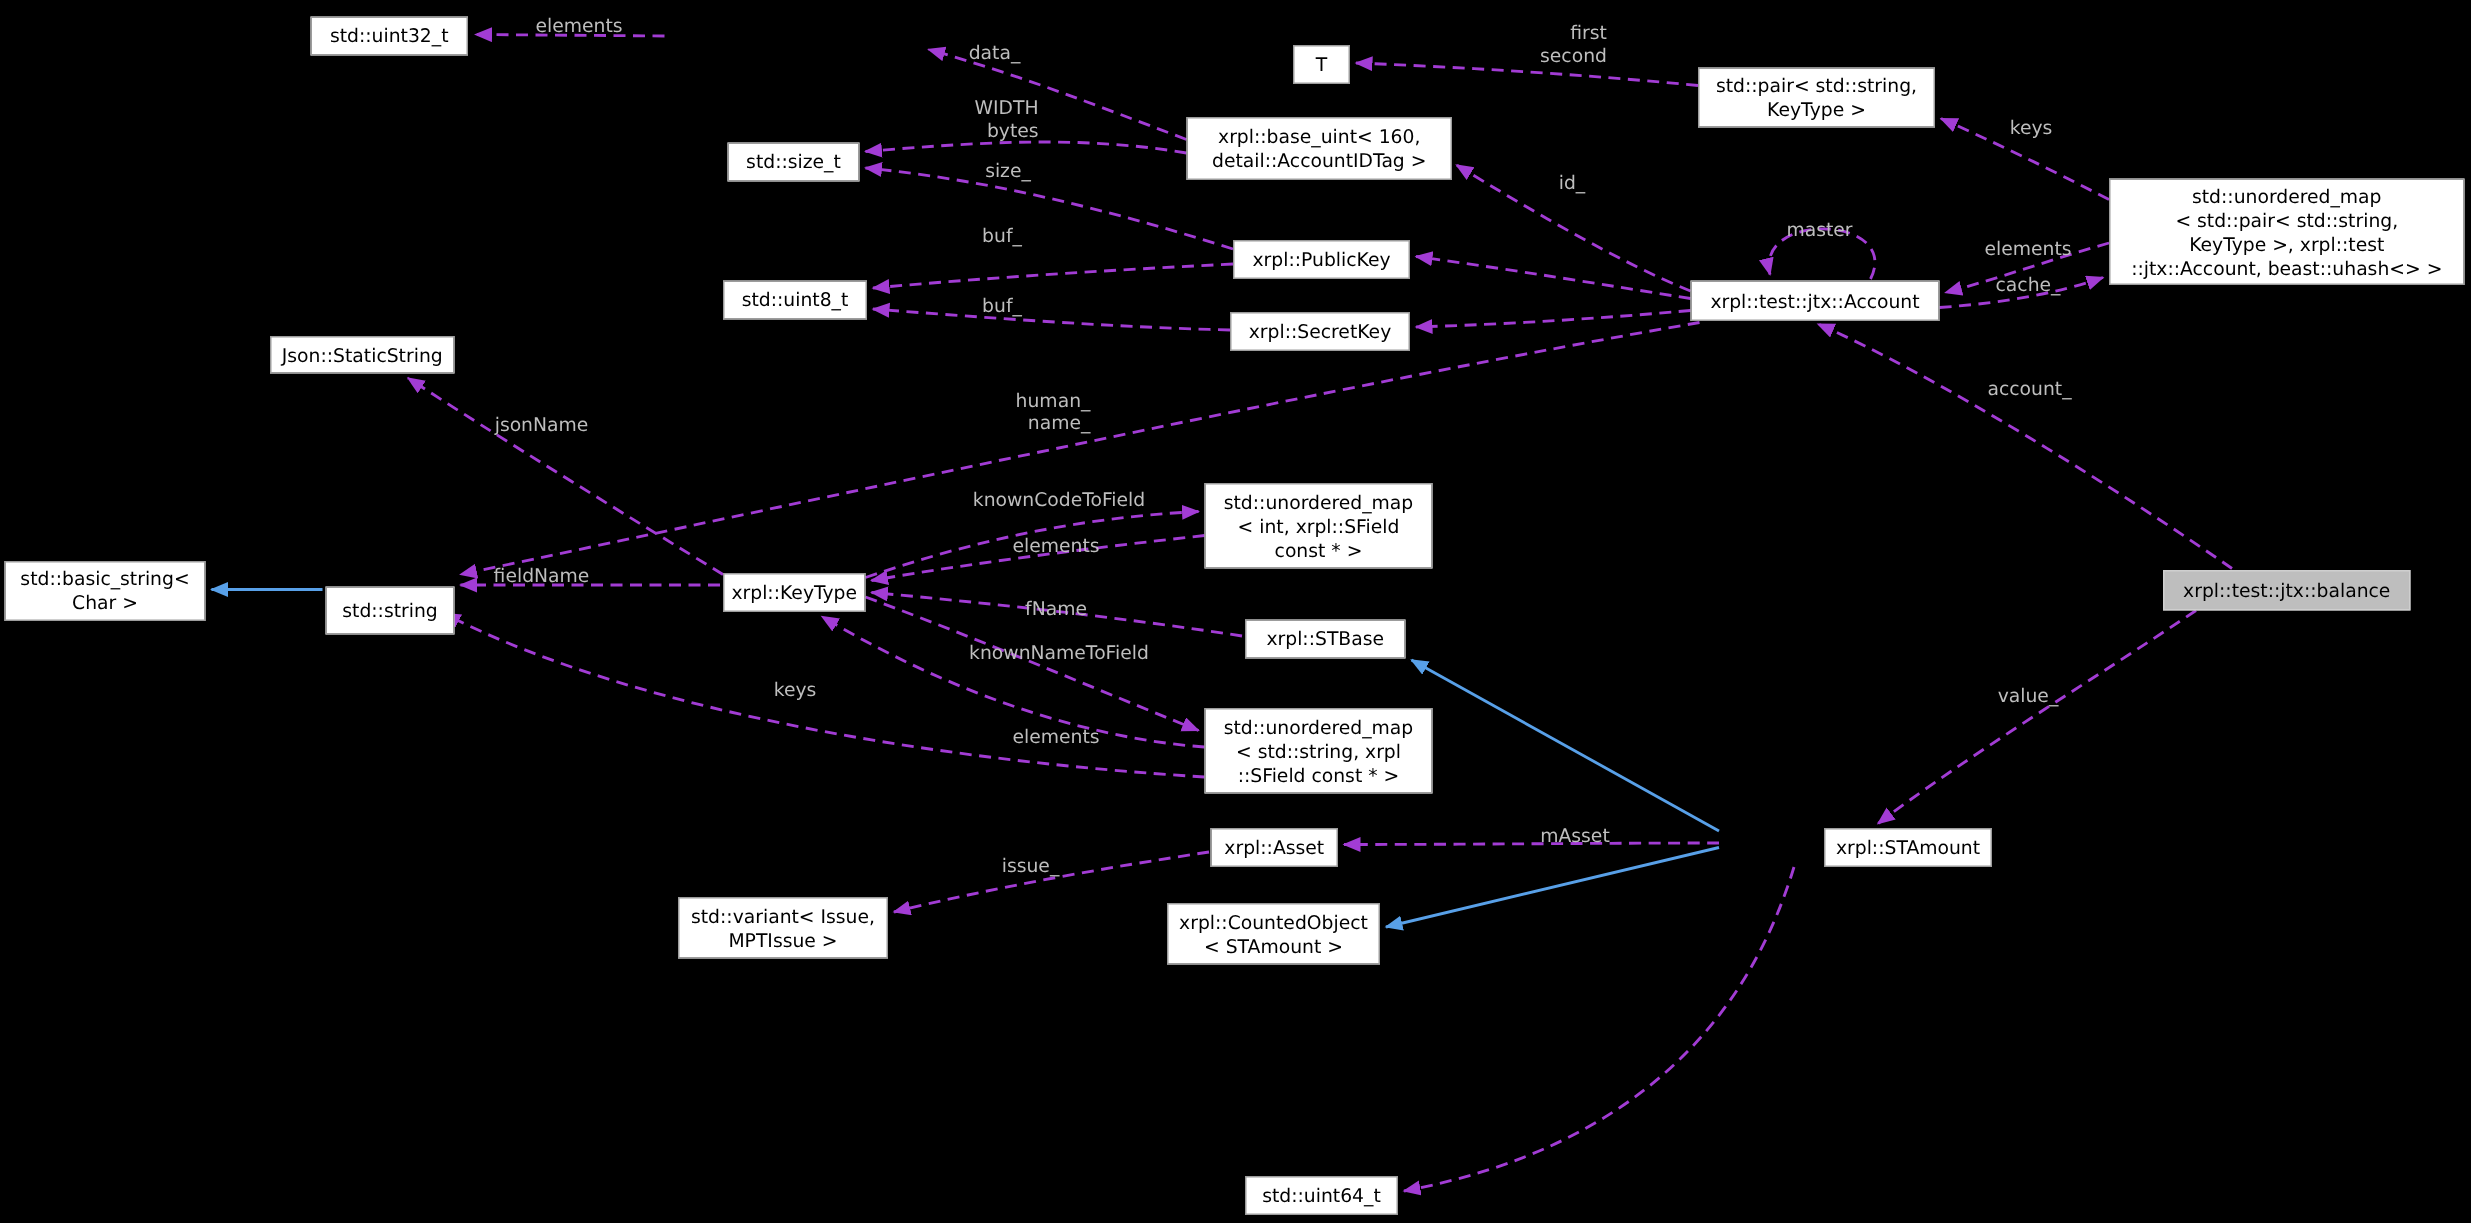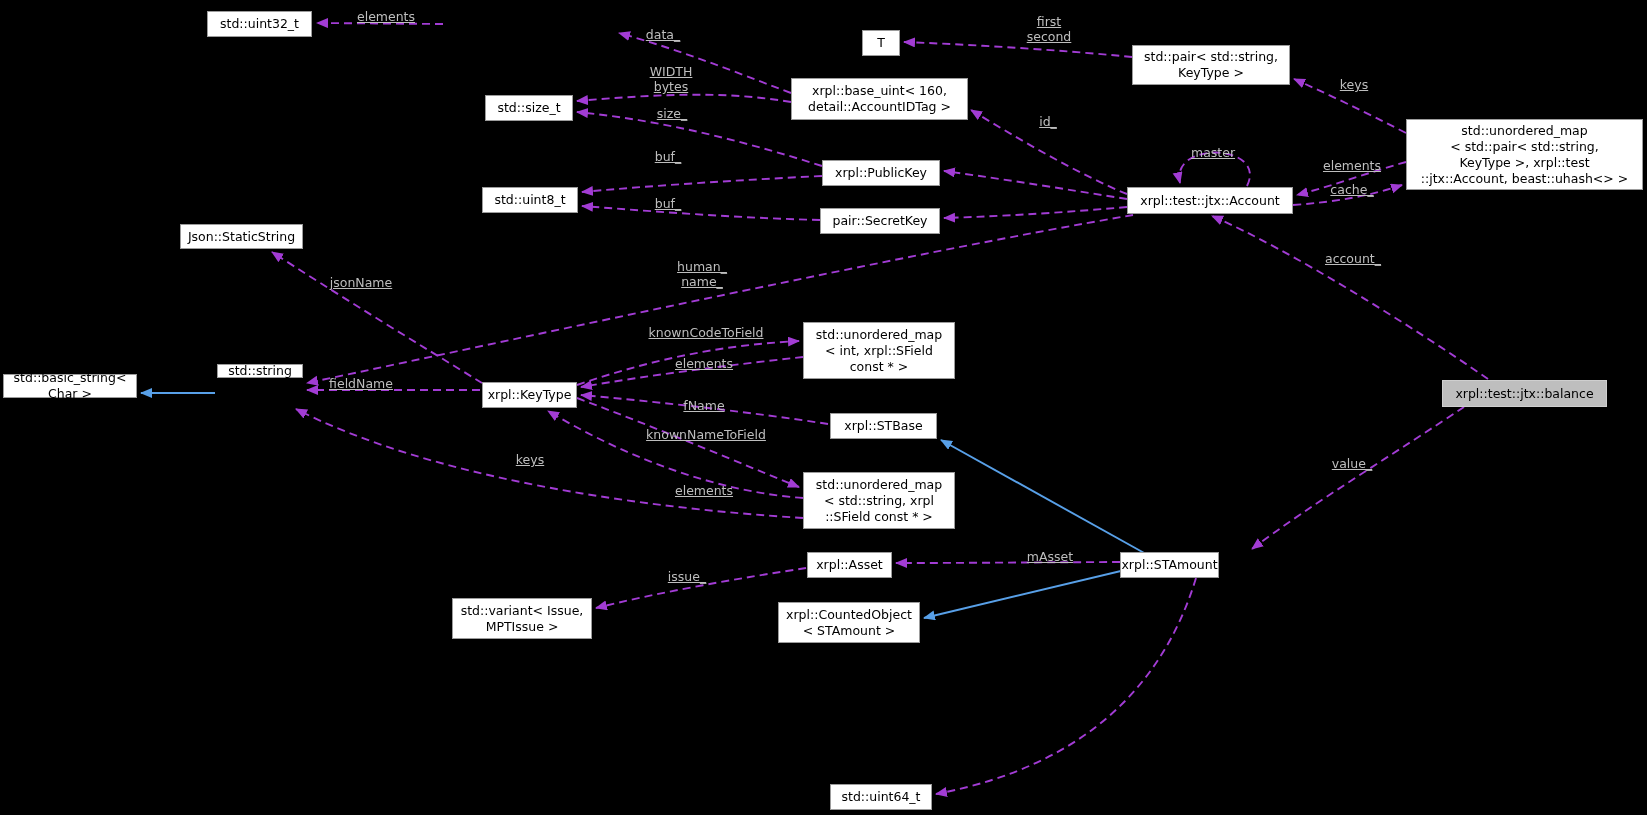--- a/index.html
+++ b/index.html
@@ -8,21 +8,21 @@
   #edges{position:absolute;left:0;top:0;width:1647px;height:815px;}
   path.e{stroke:var(--edge_color,#a23cd4);stroke-width:1.9;fill:none;stroke-dasharray:8 5;}
   path.b{stroke:var(--inheritance_color,#58a0e8);stroke-width:1.9;fill:none;}
   .node{position:absolute;display:flex;align-items:center;justify-content:center;
         background:var(--node_fill,#fff);border:1px solid var(--node_border,#9c9c9c);
         color:var(--node_text,#000);font-size:12.5px;line-height:16px;box-sizing:border-box;z-index:2;}
   .node span{display:block;white-space:pre;text-align:center;}
   .node.hl{background:var(--highlight_fill,#bebebe);border-color:#cfcfcf;}
   .elabel{position:absolute;transform:translateX(-50%);color:var(--label_color,#bebebe);
           font-size:12.5px;line-height:15px;z-index:3;}
-  .elabel span{display:block;white-space:pre;text-align:center;text-decoration:underline;}
+  .elabel span{display:block;white-space:pre;text-align:right;}
   .elabel.members span{line-height:14.6px;}
 </style>
 </head>
 <body>
 
 <div id="canvas">
 
   <svg id="edges" viewBox="0 0 1647 815">
     <defs>
       <marker id="ap" markerWidth="14" markerHeight="12" refX="11" refY="5" orient="auto" markerUnits="userSpaceOnUse">
@@ -88,33 +88,33 @@
   <div class="node" style="left:1406px;top:119px;width:237px;height:71px">
       <span>std::unordered_map
 &lt; std::pair&lt; std::string,
 KeyType &gt;, xrpl::test
 ::jtx::Account, beast::uhash&lt;&gt; &gt;</span>
     </div>
   <div class="node" style="left:822px;top:160px;width:118px;height:26px">
       <span>xrpl::PublicKey</span>
     </div>
   <div class="node" style="left:820px;top:208px;width:120px;height:26px">
-      <span>pair::SecretKey</span>
+      <span>xrpl::SecretKey</span>
     </div>
   <div class="node" style="left:1127px;top:187px;width:166px;height:27px">
       <span>xrpl::test::jtx::Account</span>
     </div>
   <div class="node" style="left:180px;top:224px;width:123px;height:25px">
       <span>Json::StaticString</span>
     </div>
-  <div class="node" style="left:3px;top:374px;width:134px;height:24px">
+  <div class="node" style="left:3px;top:374px;width:134px;height:40px">
       <span>std::basic_string&lt;
 Char &gt;</span>
     </div>
-  <div class="node" style="left:217px;top:364px;width:86px;height:14px">
+  <div class="node" style="left:217px;top:391px;width:86px;height:32px">
       <span>std::string</span>
     </div>
   <div class="node" style="left:482px;top:382px;width:95px;height:26px">
       <span>xrpl::KeyType</span>
     </div>
   <div class="node" style="left:803px;top:322px;width:152px;height:57px">
       <span>std::unordered_map
 &lt; int, xrpl::SField
 const * &gt;</span>
     </div>
@@ -133,21 +133,21 @@
       <span>xrpl::Asset</span>
     </div>
   <div class="node" style="left:778px;top:602px;width:142px;height:41px">
       <span>xrpl::CountedObject
 &lt; STAmount &gt;</span>
     </div>
   <div class="node" style="left:452px;top:598px;width:140px;height:41px">
       <span>std::variant&lt; Issue,
 MPTIssue &gt;</span>
     </div>
-  <div class="node" style="left:1120px;top:552px;width:99px;height:26px">
+  <div class="node" style="left:1216px;top:552px;width:112px;height:26px">
       <span>xrpl::STAmount</span>
     </div>
   <div class="node" style="left:830px;top:784px;width:102px;height:26px">
       <span>std::uint64_t</span>
     </div>
 
   <div class="elabel" style="left:386px;top:9px">
       <span>elements</span>
     </div>
   <div class="elabel" style="left:663px;top:27px">

